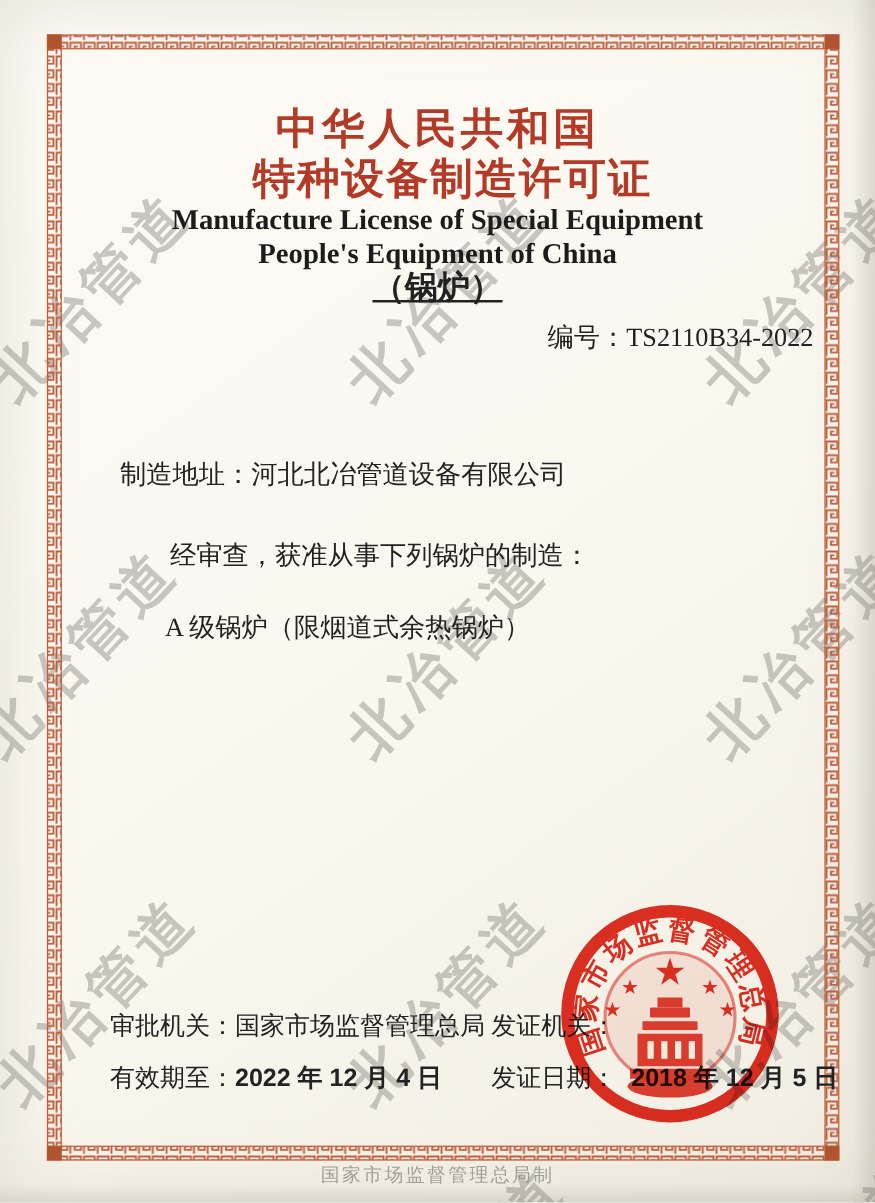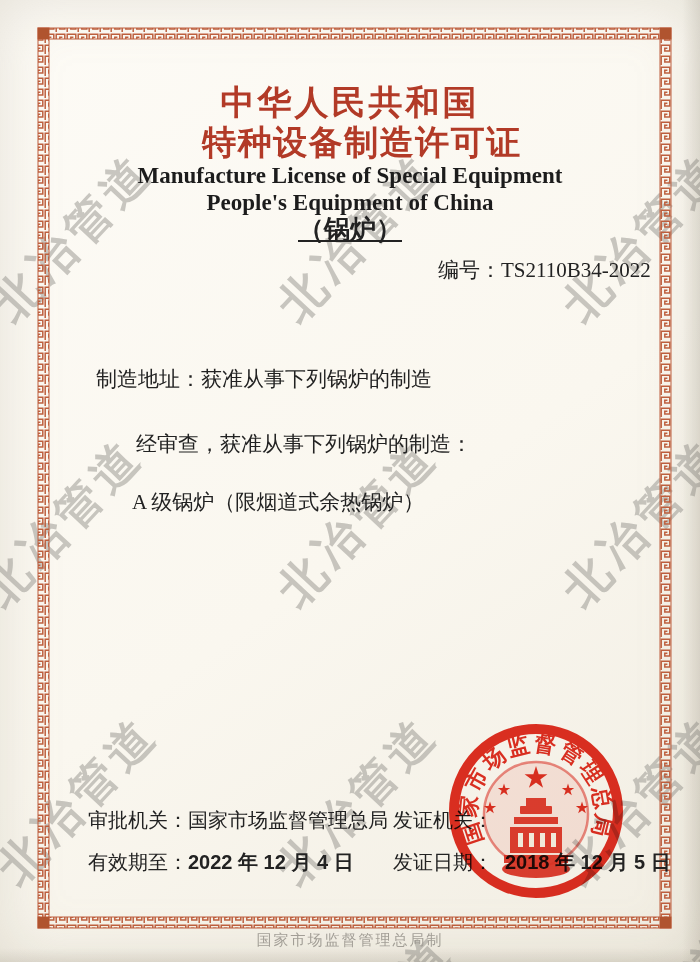--- a/index.html
+++ b/index.html
@@ -89,21 +89,21 @@
   <div class="line centered title-cn title-cn2" style="top:120px;padding-left:12px;">特种设备制造许可证</div>
   <div class="line centered title-en" style="top:163px;">Manufacture License of Special Equipment</div>
   <div class="line centered title-en" style="top:190px;">People's Equipment of China</div>
   <div class="line centered category" style="top:212px;">（锅炉）</div>
 
   <div class="line license-no" style="left:438px;top:256px;">
     <span>编号：</span><span>TS2110B34-2022</span>
   </div>
 
   <div class="line field" style="left:96px;top:365px;">
-    <span>制造地址：</span><span>获准从事下列锅炉的制造</span>
+    <span>制造地址：</span><span>河北北冶管道设备有限公司</span>
   </div>
   <div class="line field" style="left:136px;top:430px;">经审查，获准从事下列锅炉的制造：</div>
   <div class="line field" style="left:132px;top:488px;">A 级锅炉（限烟道式余热锅炉）</div>
 
   <div class="line bottom-field" style="left:88px;top:783px;">
     <span>审批机关：</span><span>国家市场监督管理总局</span>
   </div>
   <div class="line bottom-field" style="left:88px;top:825px;">
     <span>有效期至：</span><span class="num-val">2022 年 12 月 4 日</span>
   </div>

